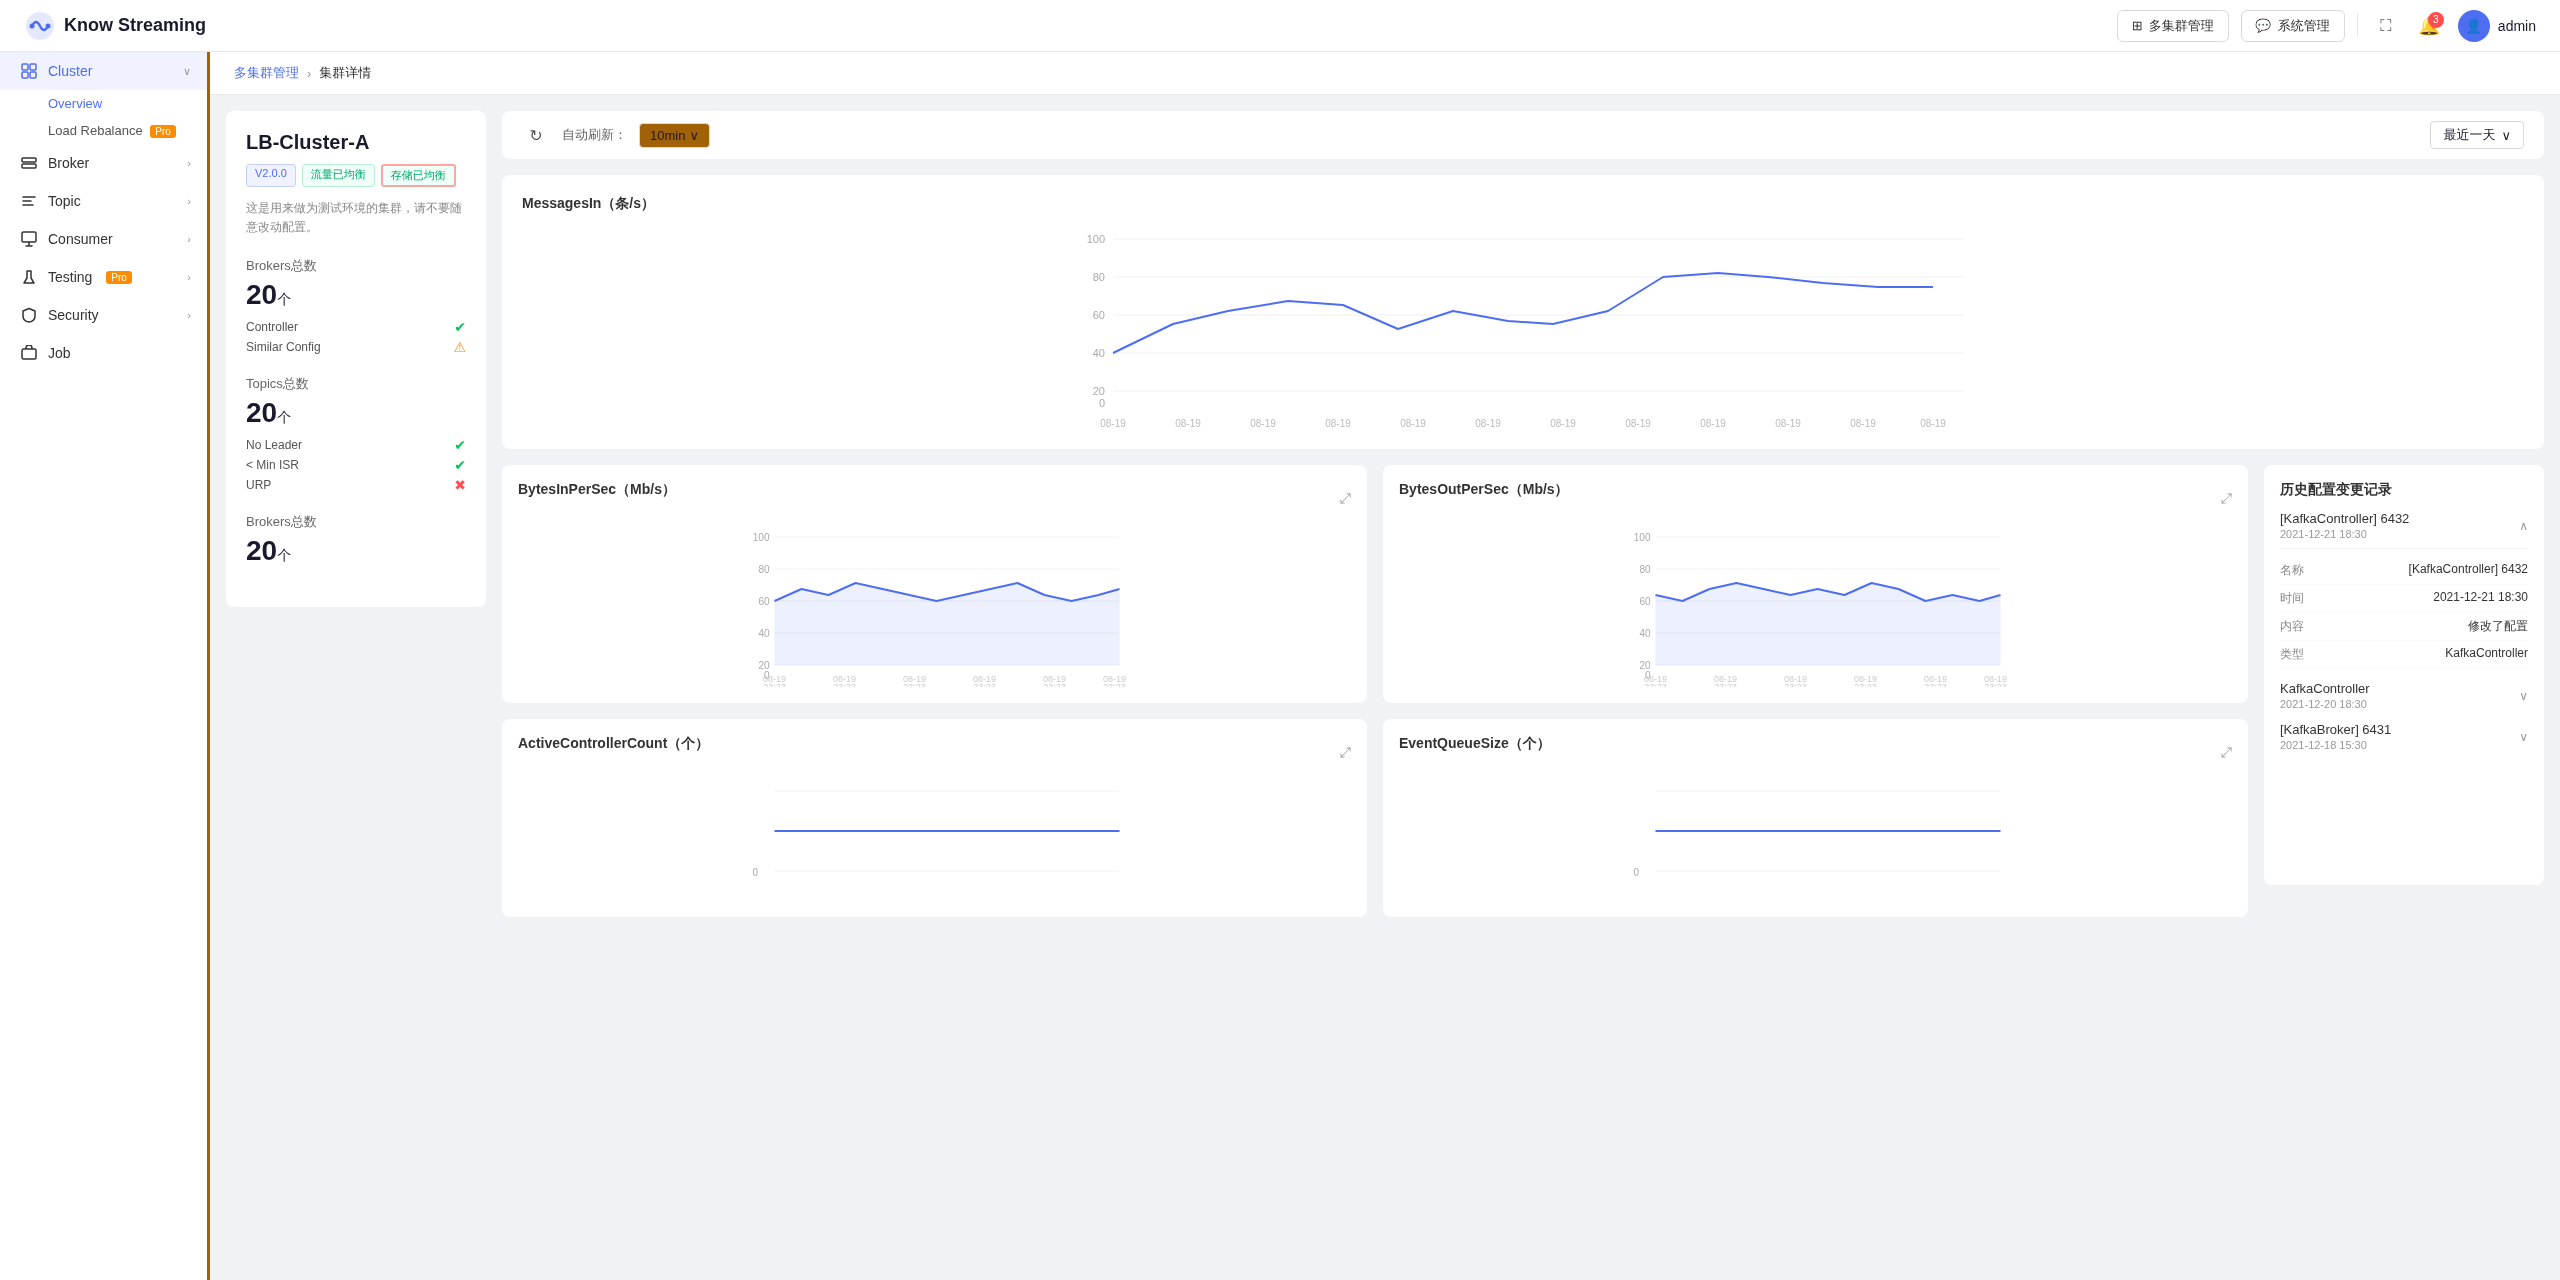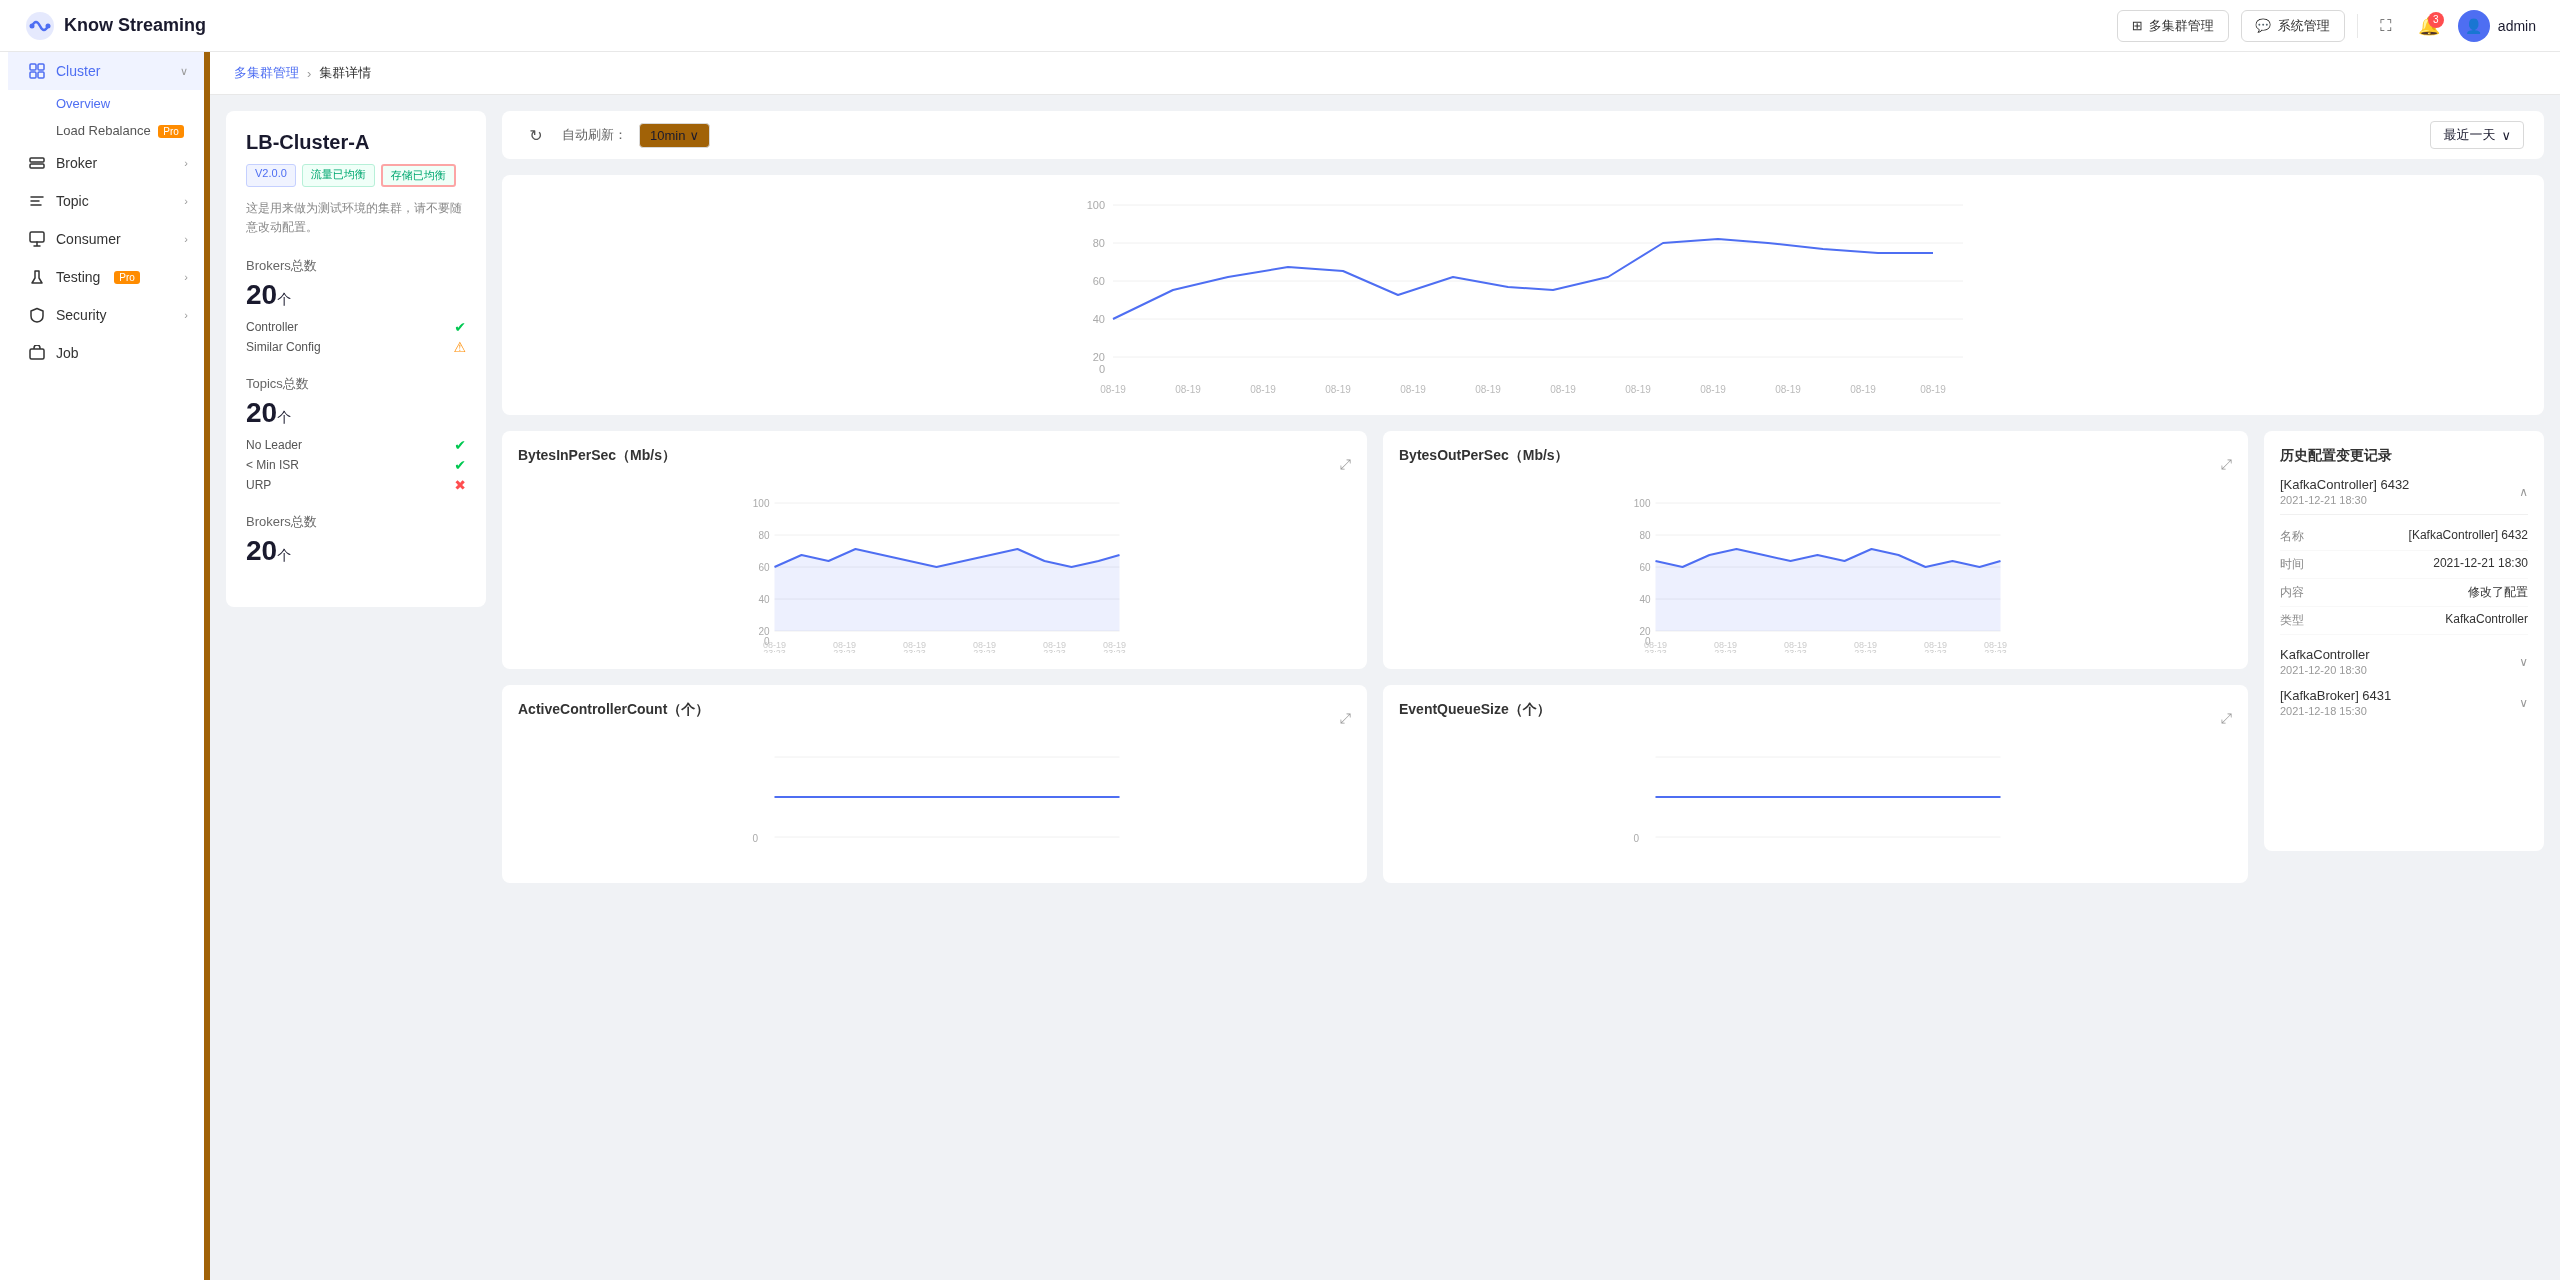--- a/index.html
+++ b/index.html
@@ -15,21 +15,21 @@
     .fullscreen-btn { width: 32px; height: 32px; display: flex; align-items: center; justify-content: center; cursor: pointer; color: #555; font-size: 16px; }
     .notification-btn { width: 32px; height: 32px; display: flex; align-items: center; justify-content: center; cursor: pointer; position: relative; font-size: 18px; color: #555; }
     .notification-badge { position: absolute; top: 2px; right: 2px; background: #ff4d4f; color: #fff; border-radius: 8px; font-size: 10px; padding: 0 4px; min-width: 16px; height: 16px; display: flex; align-items: center; justify-content: center; }
     .user-area { display: flex; align-items: center; gap: 8px; cursor: pointer; }
     .avatar { width: 32px; height: 32px; border-radius: 50%; background: #4e6ef2; display: flex; align-items: center; justify-content: center; color: #fff; font-size: 14px; }
 
     
     .layout { display: flex; margin-top: 52px; height: calc(100vh - 52px); }
 
     
-    .sidebar { width: 210px; background: #fff; border-right: 6px solid #a16207; overflow-y: auto; flex-shrink: 0; padding-left: 8px; }
+    .sidebar { width: 210px; background: #fff; border-right: 3px solid #a16207; overflow-y: auto; flex-shrink: 0; }
     .sidebar-item { display: flex; align-items: center; justify-content: space-between; padding: 10px 16px 10px 20px; cursor: pointer; color: #333; font-size: 14px; }
     .sidebar-item.active { background: #f0f3ff; color: #4e6ef2; }
     .sidebar-item-left { display: flex; align-items: center; gap: 10px; }
     .sidebar-icon { width: 18px; height: 18px; display: flex; align-items: center; justify-content: center; color: inherit; }
     .sidebar-sub { padding: 6px 0 6px 48px; cursor: pointer; color: #555; font-size: 13px; }
     .sidebar-sub.active { color: #4e6ef2; font-weight: 500; }
     .pro-badge { background: #ff8c00; color: #fff; font-size: 10px; padding: 1px 5px; border-radius: 3px; margin-left: 4px; }
     .chevron { font-size: 11px; color: #999; }
 
     
@@ -329,20 +329,21 @@
               <span>∨</span>
             </div>
           </div>
           <div class="toolbar-right">
             <span>最近一天</span>
             <span>∨</span>
           </div>
         </div>
 
         <div class="main-chart-card">
+          <div class="chart-title">MessagesIn（条/s）</div>
           <svg width="100%" height="200" viewBox="0 0 900 200">
 
             <line x1="40" y1="10" x2="890" y2="10" stroke="#f0f0f0" stroke-width="1"></line>
             <line x1="40" y1="48" x2="890" y2="48" stroke="#f0f0f0" stroke-width="1"></line>
             <line x1="40" y1="86" x2="890" y2="86" stroke="#f0f0f0" stroke-width="1"></line>
             <line x1="40" y1="124" x2="890" y2="124" stroke="#f0f0f0" stroke-width="1"></line>
             <line x1="40" y1="162" x2="890" y2="162" stroke="#f0f0f0" stroke-width="1"></line>
 
             <text x="32" y="14" text-anchor="end" font-size="11" fill="#aaa">100</text>
             <text x="32" y="52" text-anchor="end" font-size="11" fill="#aaa">80</text>

